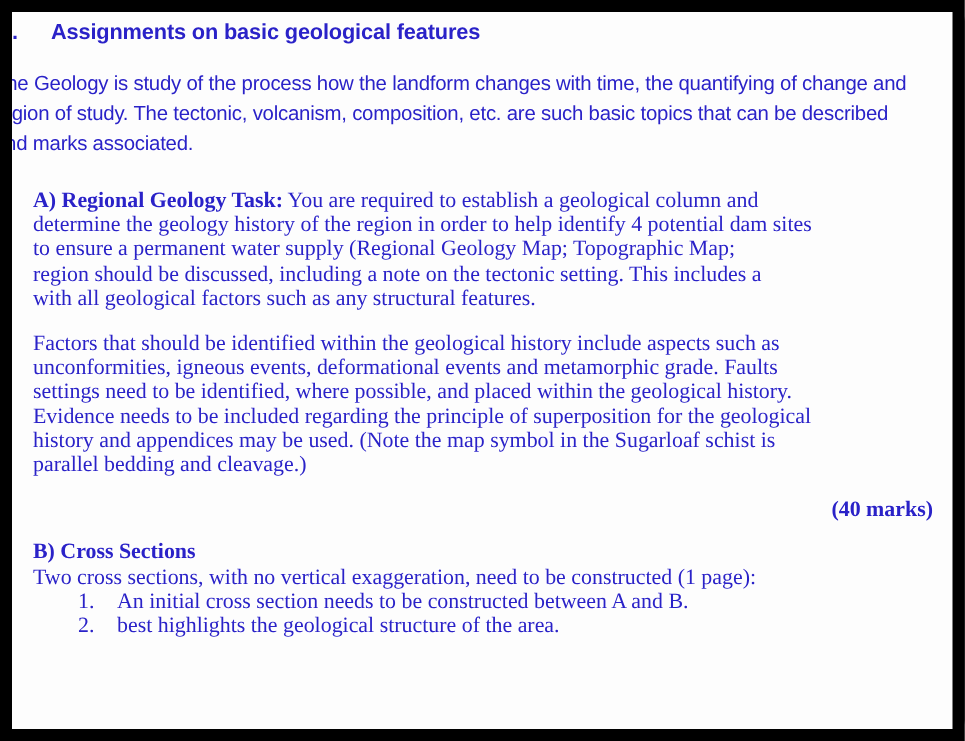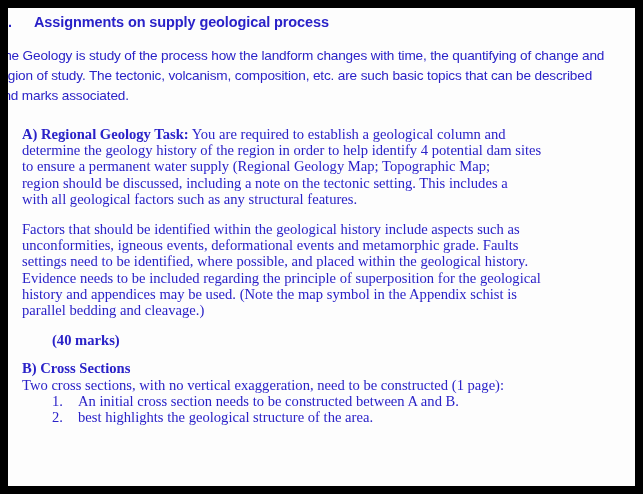--- a/index.html
+++ b/index.html
@@ -82,21 +82,21 @@
     line-height: 16.2px;
     color: #2a22c8;
   }
   .para {
     margin: 0 0 14px 0;
   }
   .para .line { white-space: nowrap; }
   .bold { font-weight: bold; }
 
   .marks {
-    text-align: left;
+    text-align: right;
     font-weight: bold;
     margin: 2px 0 12px 0;
     padding-left: 30px;
   }
 
   .sec-title {
     font-weight: bold;
     margin: 0;
   }
 
@@ -120,21 +120,21 @@
     padding-left: 0;
   }
 </style>
 </head>
 <body>
 
 <div class="frame">
   <div class="page">
 
     <div class="doc-heading">
-      <span class="num">4.</span><span>Assignments on supply geological process</span>
+      <span class="num">4.</span><span>Assignments on basic geological features</span>
     </div>
 
     <div class="intro">
       <div>The Geology is study of the process how the landform changes with time, the quantifying of change and</div>
       <div>region of study. The tectonic, volcanism, composition, etc. are such basic topics that can be described</div>
       <div>and marks associated.</div>
     </div>
 
     <div class="body-wrap">
 
@@ -144,21 +144,21 @@
         <div class="line">to ensure a permanent water supply  (Regional Geology Map; Topographic Map;</div>
         <div class="line">region should be discussed, including a note on the tectonic setting. This includes a</div>
         <div class="line">with all geological factors such as any structural features.</div>
       </div>
 
       <div class="para">
         <div class="line">Factors that should be identified within the geological history include aspects such as</div>
         <div class="line">unconformities, igneous events, deformational events and  metamorphic grade.  Faults</div>
         <div class="line">settings need to be identified, where possible, and placed within the geological history.</div>
         <div class="line">Evidence needs to be included regarding the principle of superposition for the geological</div>
-        <div class="line">history and appendices may be used. (Note the map symbol in the Appendix schist is</div>
+        <div class="line">history and appendices may be used. (Note the map symbol in the Sugarloaf schist is</div>
         <div class="line">parallel bedding and cleavage.)</div>
       </div>
 
       <div class="marks">(40 marks)</div>
 
       <div class="sec-title">B) Cross Sections</div>
       <div class="line">Two cross sections, with no vertical exaggeration,  need to be constructed (1 page):</div>
 
       <ul class="numlist">
         <li>

